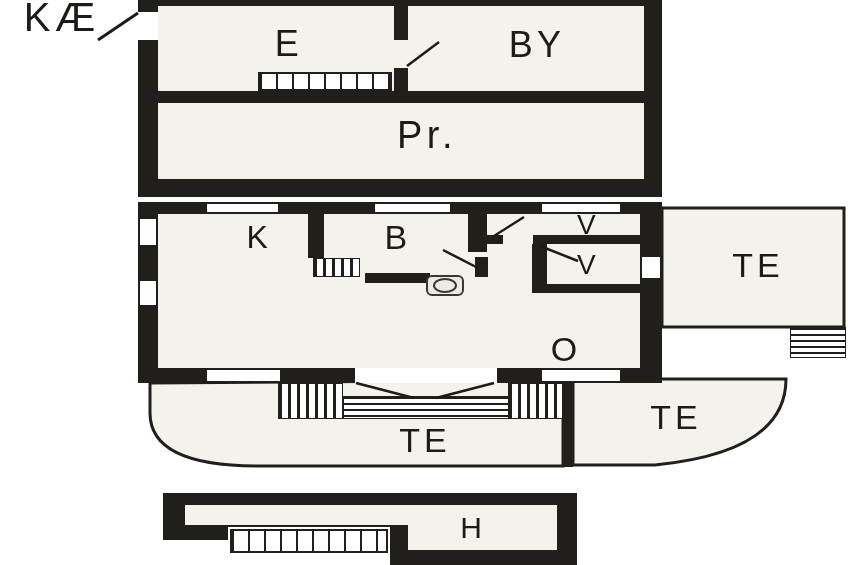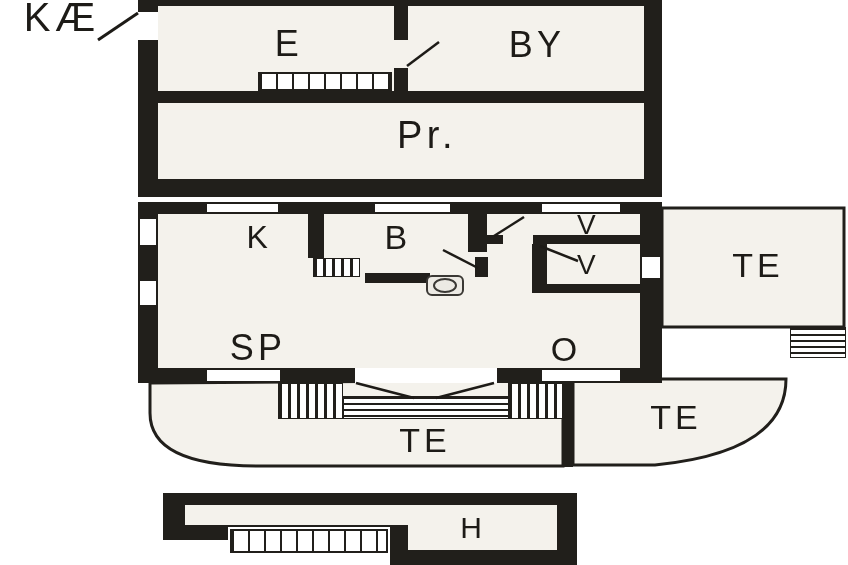--- a/index.html
+++ b/index.html
@@ -103,21 +103,20 @@
   <div class="lbl" style="left:62px;top:17px;font-size:40px;">KÆ</div>
 
   <div class="lbl" style="left:289px;top:44px;font-size:36px;">E</div>
   <div class="lbl" style="left:537px;top:45px;font-size:36px;">BY</div>
   <div class="lbl" style="left:427px;top:135px;font-size:38px;">Pr.</div>
 
   <div class="lbl" style="left:259px;top:237px;font-size:32px;">K</div>
   <div class="lbl" style="left:398px;top:237px;font-size:34px;">B</div>
   <div class="lbl" style="left:588px;top:225px;font-size:28px;">V</div>
   <div class="lbl" style="left:588px;top:265px;font-size:28px;">V</div>
-  <div class="lbl" style="left:258px;top:348px;font-size:36px;">SP</div>
   <div class="lbl" style="left:566px;top:349px;font-size:34px;">O</div>
 
   <div class="lbl" style="left:425px;top:440px;font-size:34px;">TE</div>
   <div class="lbl" style="left:676px;top:417px;font-size:34px;">TE</div>
   <div class="lbl" style="left:758px;top:265px;font-size:34px;">TE</div>
 
   <div class="lbl" style="left:473px;top:528px;font-size:30px;">H</div>
 </div>
 
 </body></html>

